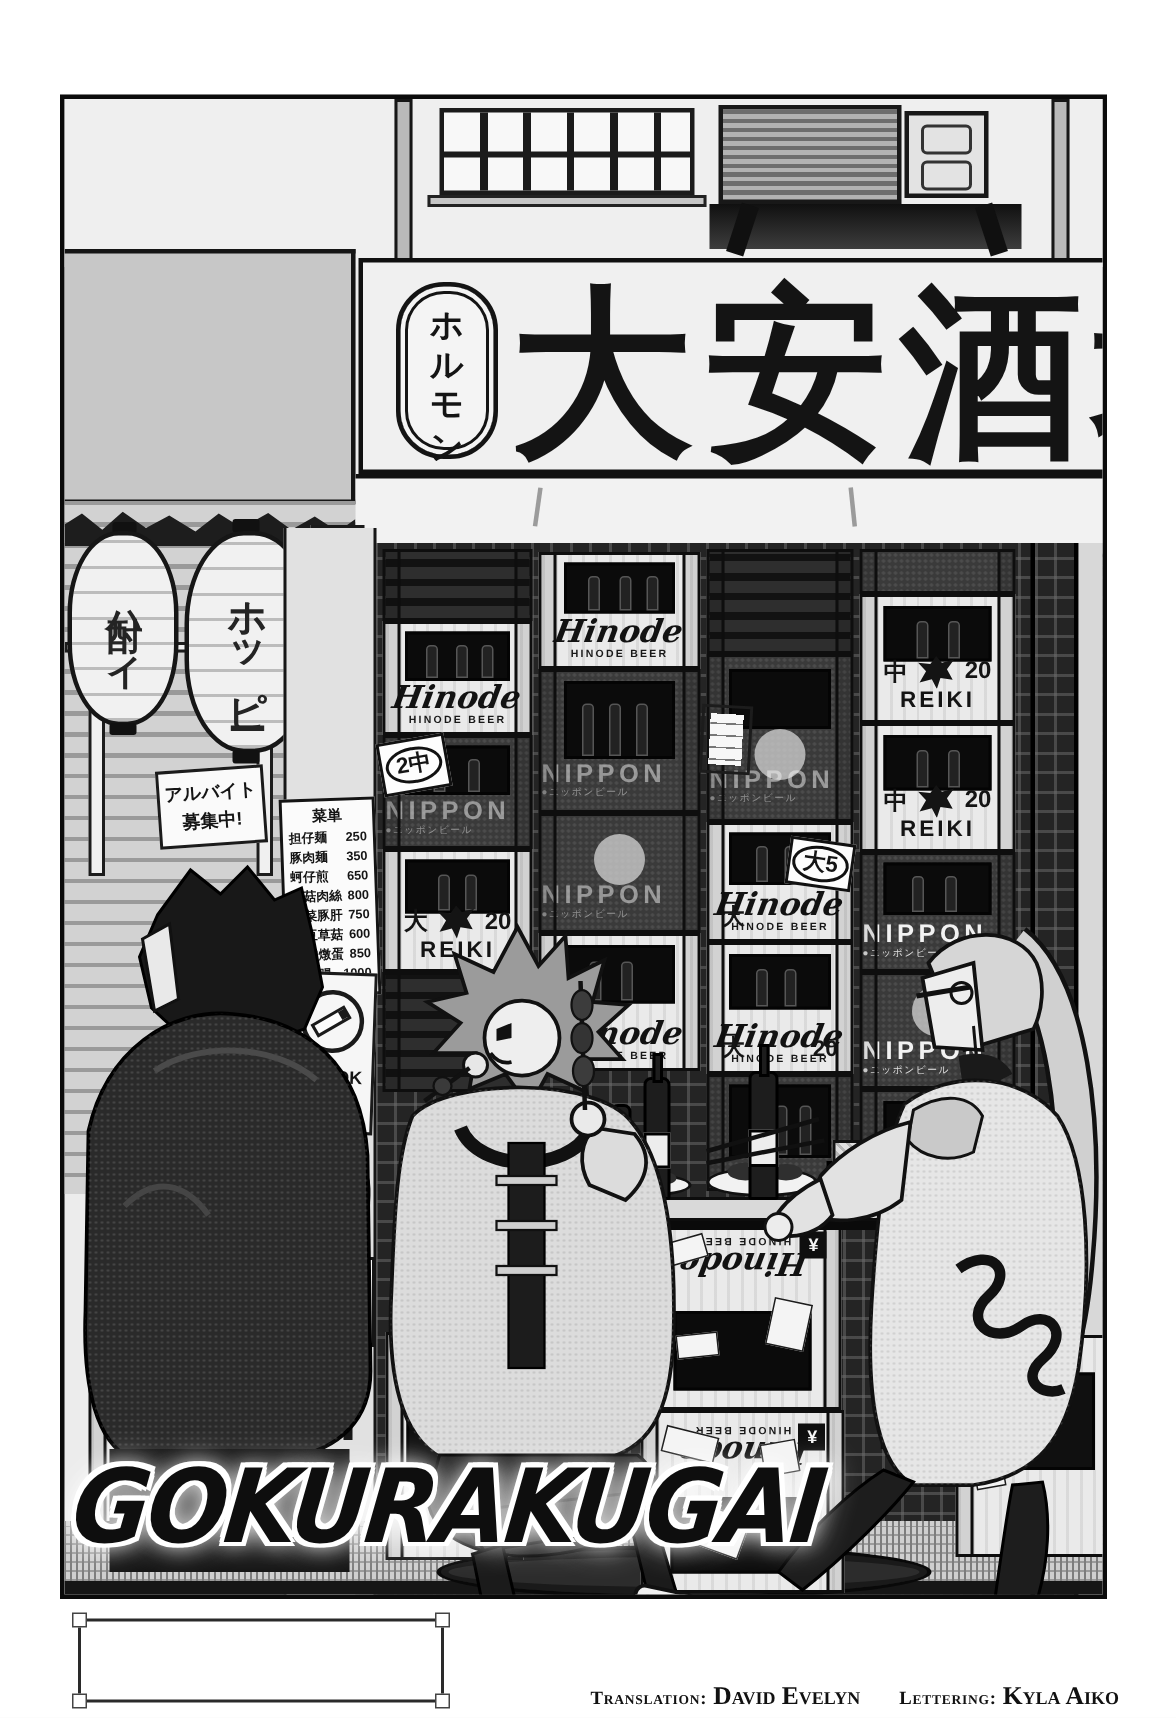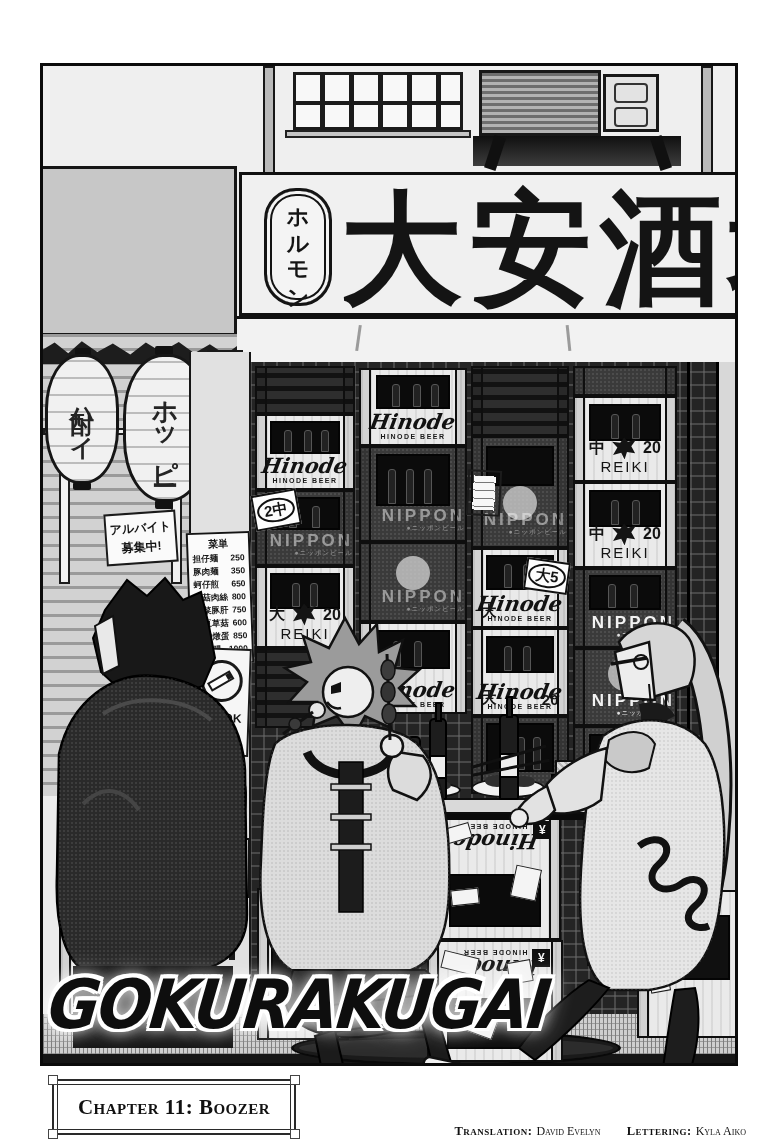--- a/index.html
+++ b/index.html
@@ -127,23 +127,23 @@
   .cwin i{position:absolute;bottom:0;width:6px;height:70%;background:#222;border:1px solid #565656;border-radius:3px 3px 0 0;}
   .clabel{position:absolute;left:0;right:0;bottom:5%;text-align:center;z-index:2;}
   .hname{font-family:"DejaVu Serif",serif;font-style:italic;font-weight:bold;font-size:21px;
      display:inline-block;transform:skewX(-10deg);color:#121212;line-height:1;}
   .hsub{font-size:7px;font-weight:700;letter-spacing:1.5px;color:#181818;}
   .szl{position:absolute;bottom:7%;left:9%;font-weight:900;font-size:15px;z-index:2;}
   .sznum{position:absolute;bottom:7%;right:9%;font-weight:900;font-size:15px;z-index:2;}
   .reikirow{display:flex;align-items:center;justify-content:center;gap:7px;}
   .blob{width:24px;height:22px;background:#141414;
      clip-path:polygon(50% 0,66% 20%,100% 10%,80% 40%,96% 72%,62% 66%,52% 100%,38% 70%,4% 80%,22% 46%,0 20%,34% 24%);}
-  .rname{font-weight:400;font-size:15px;letter-spacing:2px;color:#141414;line-height:1.1;}
+  .rname{font-weight:700;font-size:15px;letter-spacing:2px;color:#141414;line-height:1.1;}
   .rsz{font-weight:900;font-size:16px;color:#141414;}
-  .nlabel{position:absolute;left:0;right:0;bottom:8%;text-align:right;z-index:2;}
+  .nlabel{position:absolute;left:0;right:0;bottom:8%;text-align:left;z-index:2;}
   .nname{color:#f2f2f2;font-weight:900;font-size:17px;letter-spacing:3px;line-height:1;}
   .nsub{color:#e0e0e0;font-size:6.5px;letter-spacing:1px;}
   .faint{opacity:.5;}
   .circlogo{position:absolute;top:16%;left:50%;width:34px;height:34px;margin-left:-17px;border-radius:50%;
      background:#cccccc;opacity:.8;z-index:1;}
   .tag{background:#fdfdfd;border:2px solid #111;display:flex;align-items:center;justify-content:center;z-index:18;}
   .tag em{font-style:normal;font-weight:900;font-size:15px;border:2px solid #111;border-radius:50%;
      padding:1px 5px;line-height:1.2;}
   .notecard{left:424px;top:404px;width:34px;height:46px;background:#f7f7f7;border:2px solid #1c1c1c;transform:rotate(3deg);
      background-image:repeating-linear-gradient(0deg,transparent 0 7px,#777 7px 8px);background-clip:content-box;padding:4px;z-index:18;}
@@ -187,21 +187,21 @@
   
   .dbox{position:absolute;border:2px solid #2a2a2a;background:#fff;padding:3px;}
   .dboxin{border:1.5px solid #2a2a2a;width:100%;height:100%;display:flex;align-items:center;justify-content:center;box-sizing:border-box;}
   .handle{position:absolute;width:8px;height:8px;background:#fff;border:1.5px solid #444;}
   .serif{font-family:"Liberation Serif",serif;}
   .chaptext{font-variant:small-caps;font-weight:700;font-size:21px;letter-spacing:.5px;color:#111;}
   .bytext{font-variant:small-caps;font-weight:700;font-size:21px;color:#111;}
   .credits{position:absolute;left:240px;top:1121px;width:506px;text-align:right;font-family:"Liberation Serif",serif;
      font-variant:small-caps;color:#111;}
   .credits .cl{font-size:12.5px;font-weight:700;letter-spacing:.5px;}
-  .credits .cn{font-size:12px;font-weight:400;margin-left:4px;}
+  .credits .cn{font-size:17px;font-weight:700;margin-left:4px;}
   .credits .gap{display:inline-block;width:26px;}
 </style>
 </head>
 <body>
 
 <div id="stage">
 
   <div id="panel" class="abs">
 
     <div class="abs wall ht-l"></div>
@@ -633,23 +633,20 @@
       <path d="M252,380 C258,404 256,434 248,460 L220,460 C224,432 228,402 232,382 Z" fill="#1d1d1d" stroke="#000" stroke-width="2"></path>
     </svg>
 
     <div class="chops" style="left:428px;top:700px;width:78px;transform:rotate(-16deg);"></div>
     <div class="chops" style="left:428px;top:708px;width:80px;transform:rotate(-11deg);"></div>
 
     <div class="abs logo">GOKURAKUGAI</div>
   </div>
 
   <div class="dbox" style="left:52px;top:1079px;width:234px;height:46px;">
-    <div class="dboxin serif">
-      <span class="chaptext">Chapter 11: Boozer</span>
-    </div>
     <div class="handle" style="left:-6px;top:-6px;"></div>
     <div class="handle" style="right:-6px;top:-6px;"></div>
     <div class="handle" style="left:-6px;bottom:-6px;"></div>
     <div class="handle" style="right:-6px;bottom:-6px;"></div>
   </div>
 
 
   <div class="credits">
     <span class="cl">Translation:</span><span class="cn">David Evelyn</span><span class="gap"></span><span class="cl">Lettering:</span><span class="cn">Kyla Aiko</span>
   </div>

